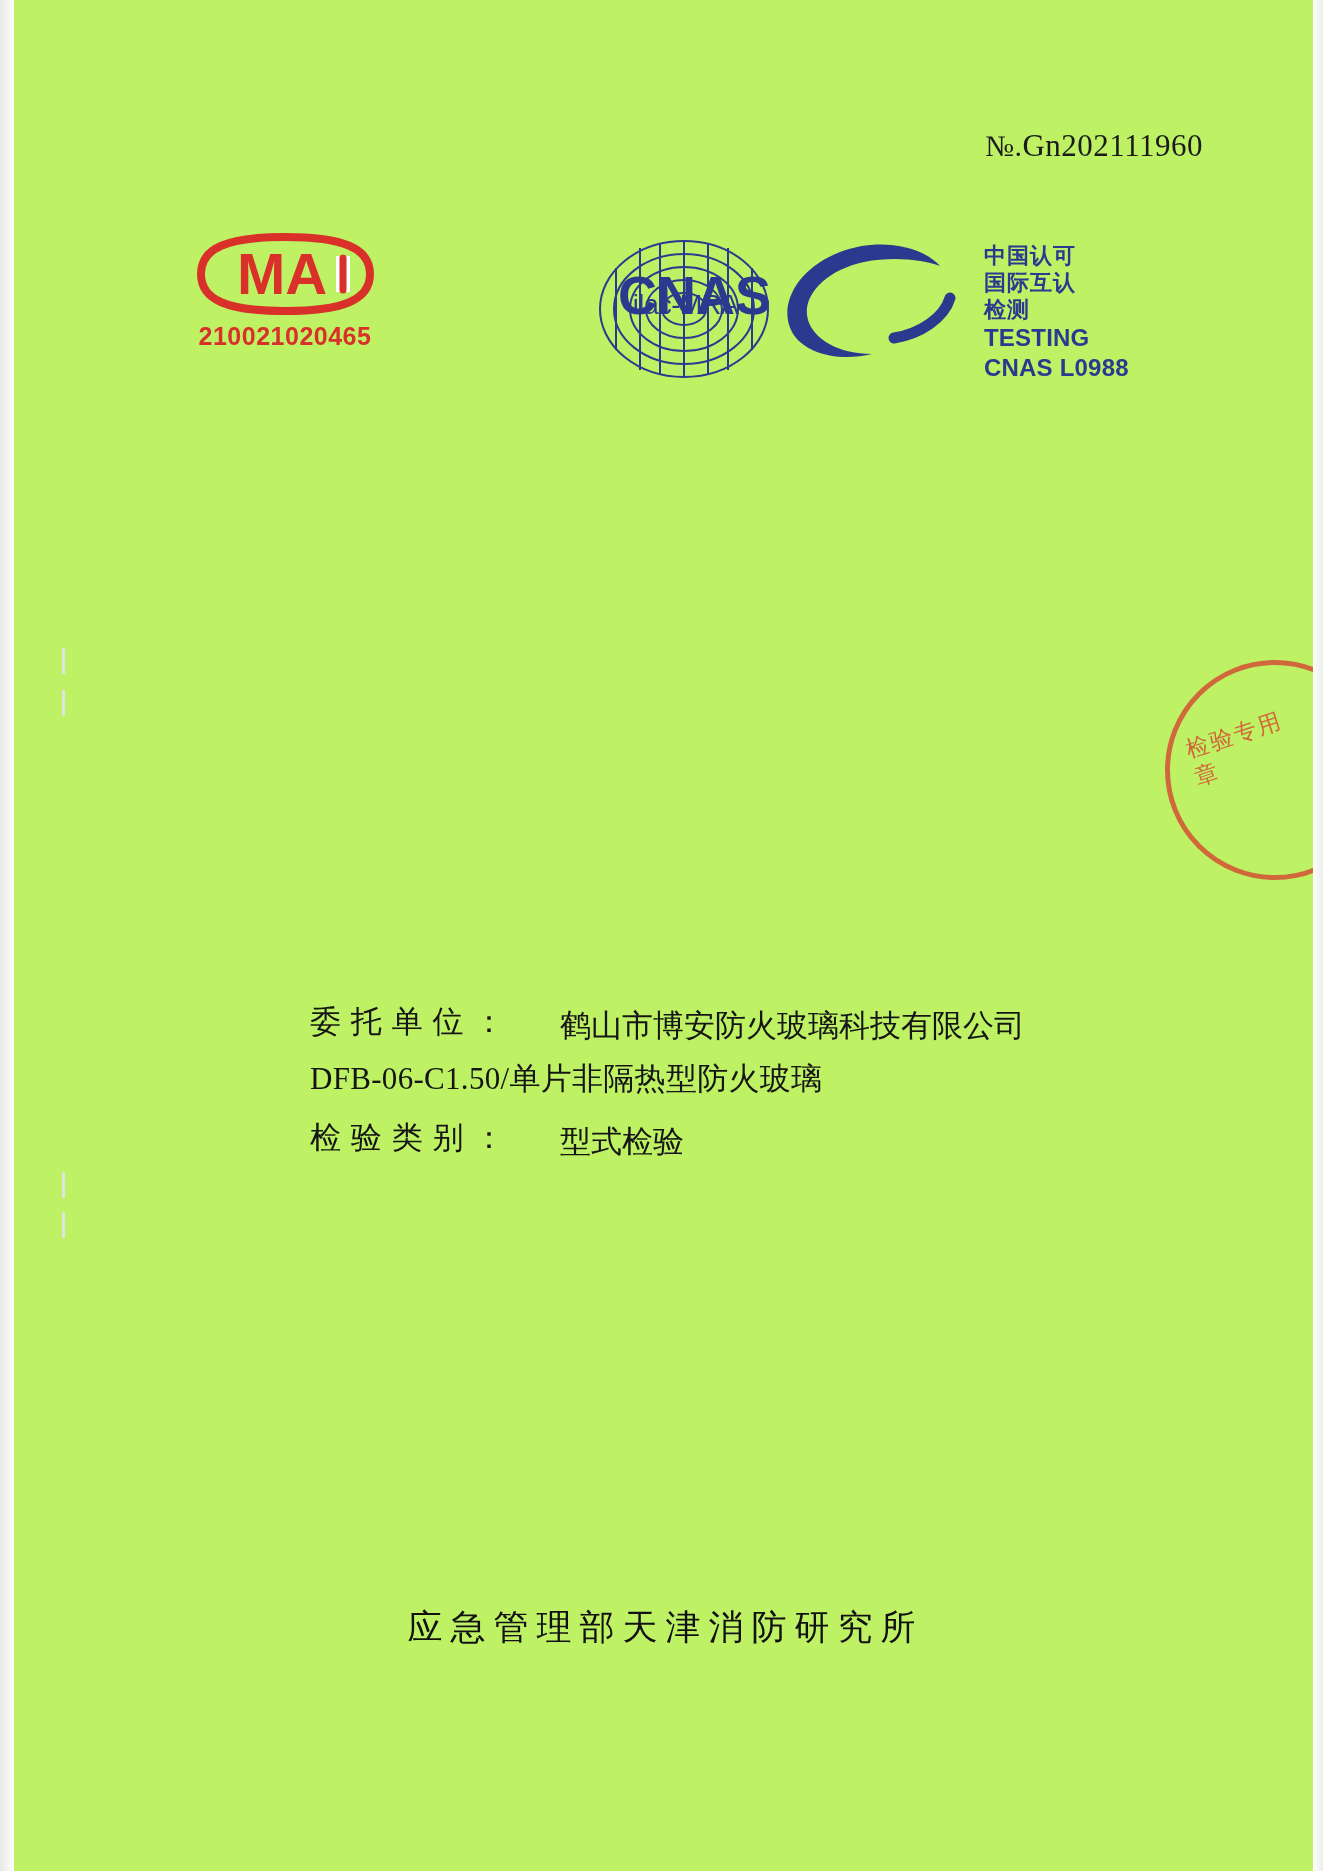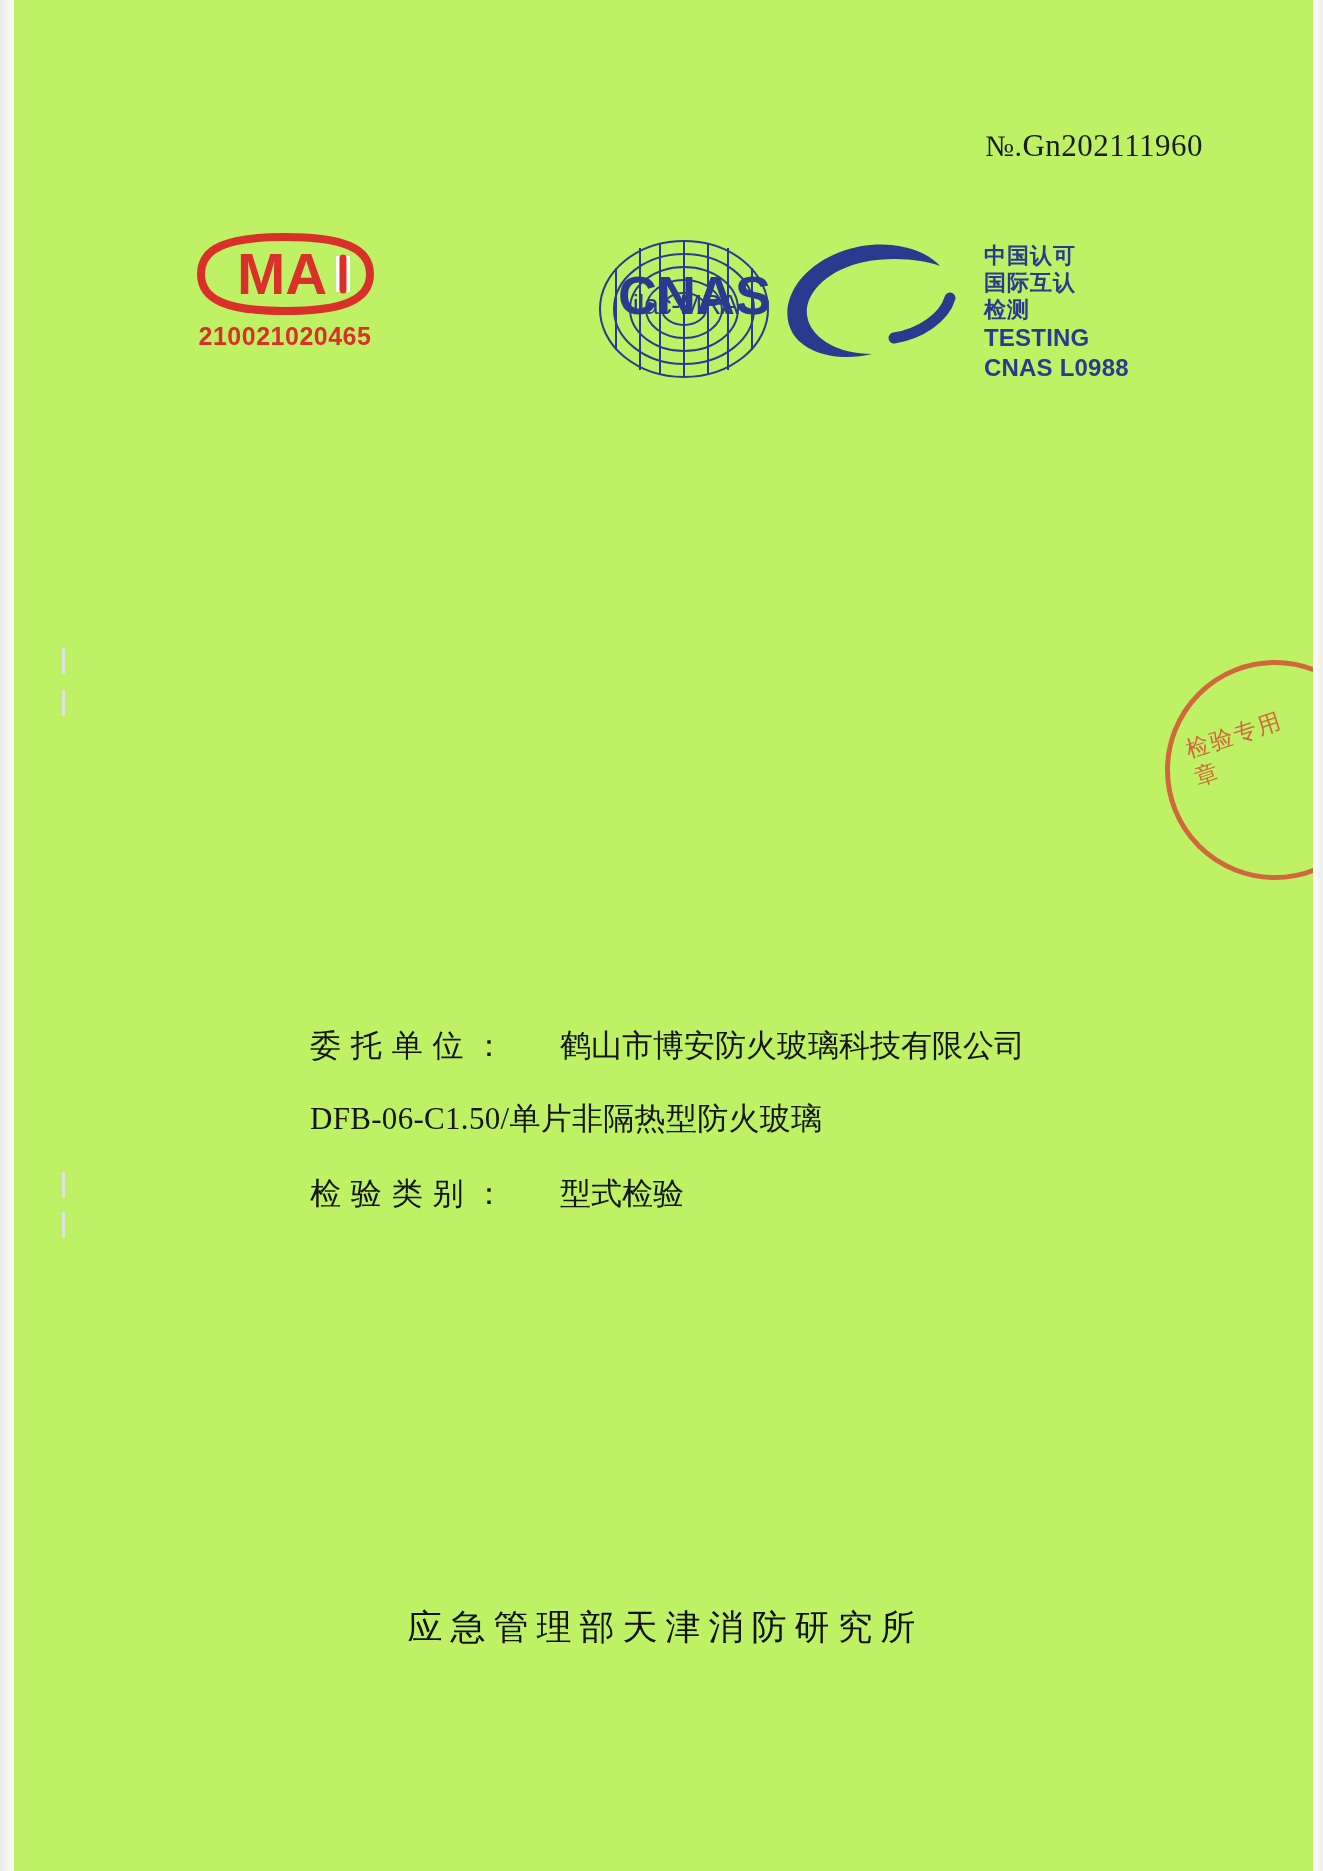--- a/index.html
+++ b/index.html
@@ -189,23 +189,22 @@
   .info {
     position: absolute;
     left: 310px;
     top: 995px;
     width: 820px;
     font-size: 33px;
     line-height: 1.72;
   }
   .info-row {
     display: flex;
-    align-items: center;
+    align-items: flex-end;
     margin-bottom: 8px;
-    margin-top: 24px;
   }
   .info-label {
     width: 250px;
     flex: 0 0 250px;
     font-family: "DejaVu Sans", "Liberation Sans", sans-serif;
     font-size: 31px;
     color: #151515;
     white-space: nowrap;
   }
   .info-value {

